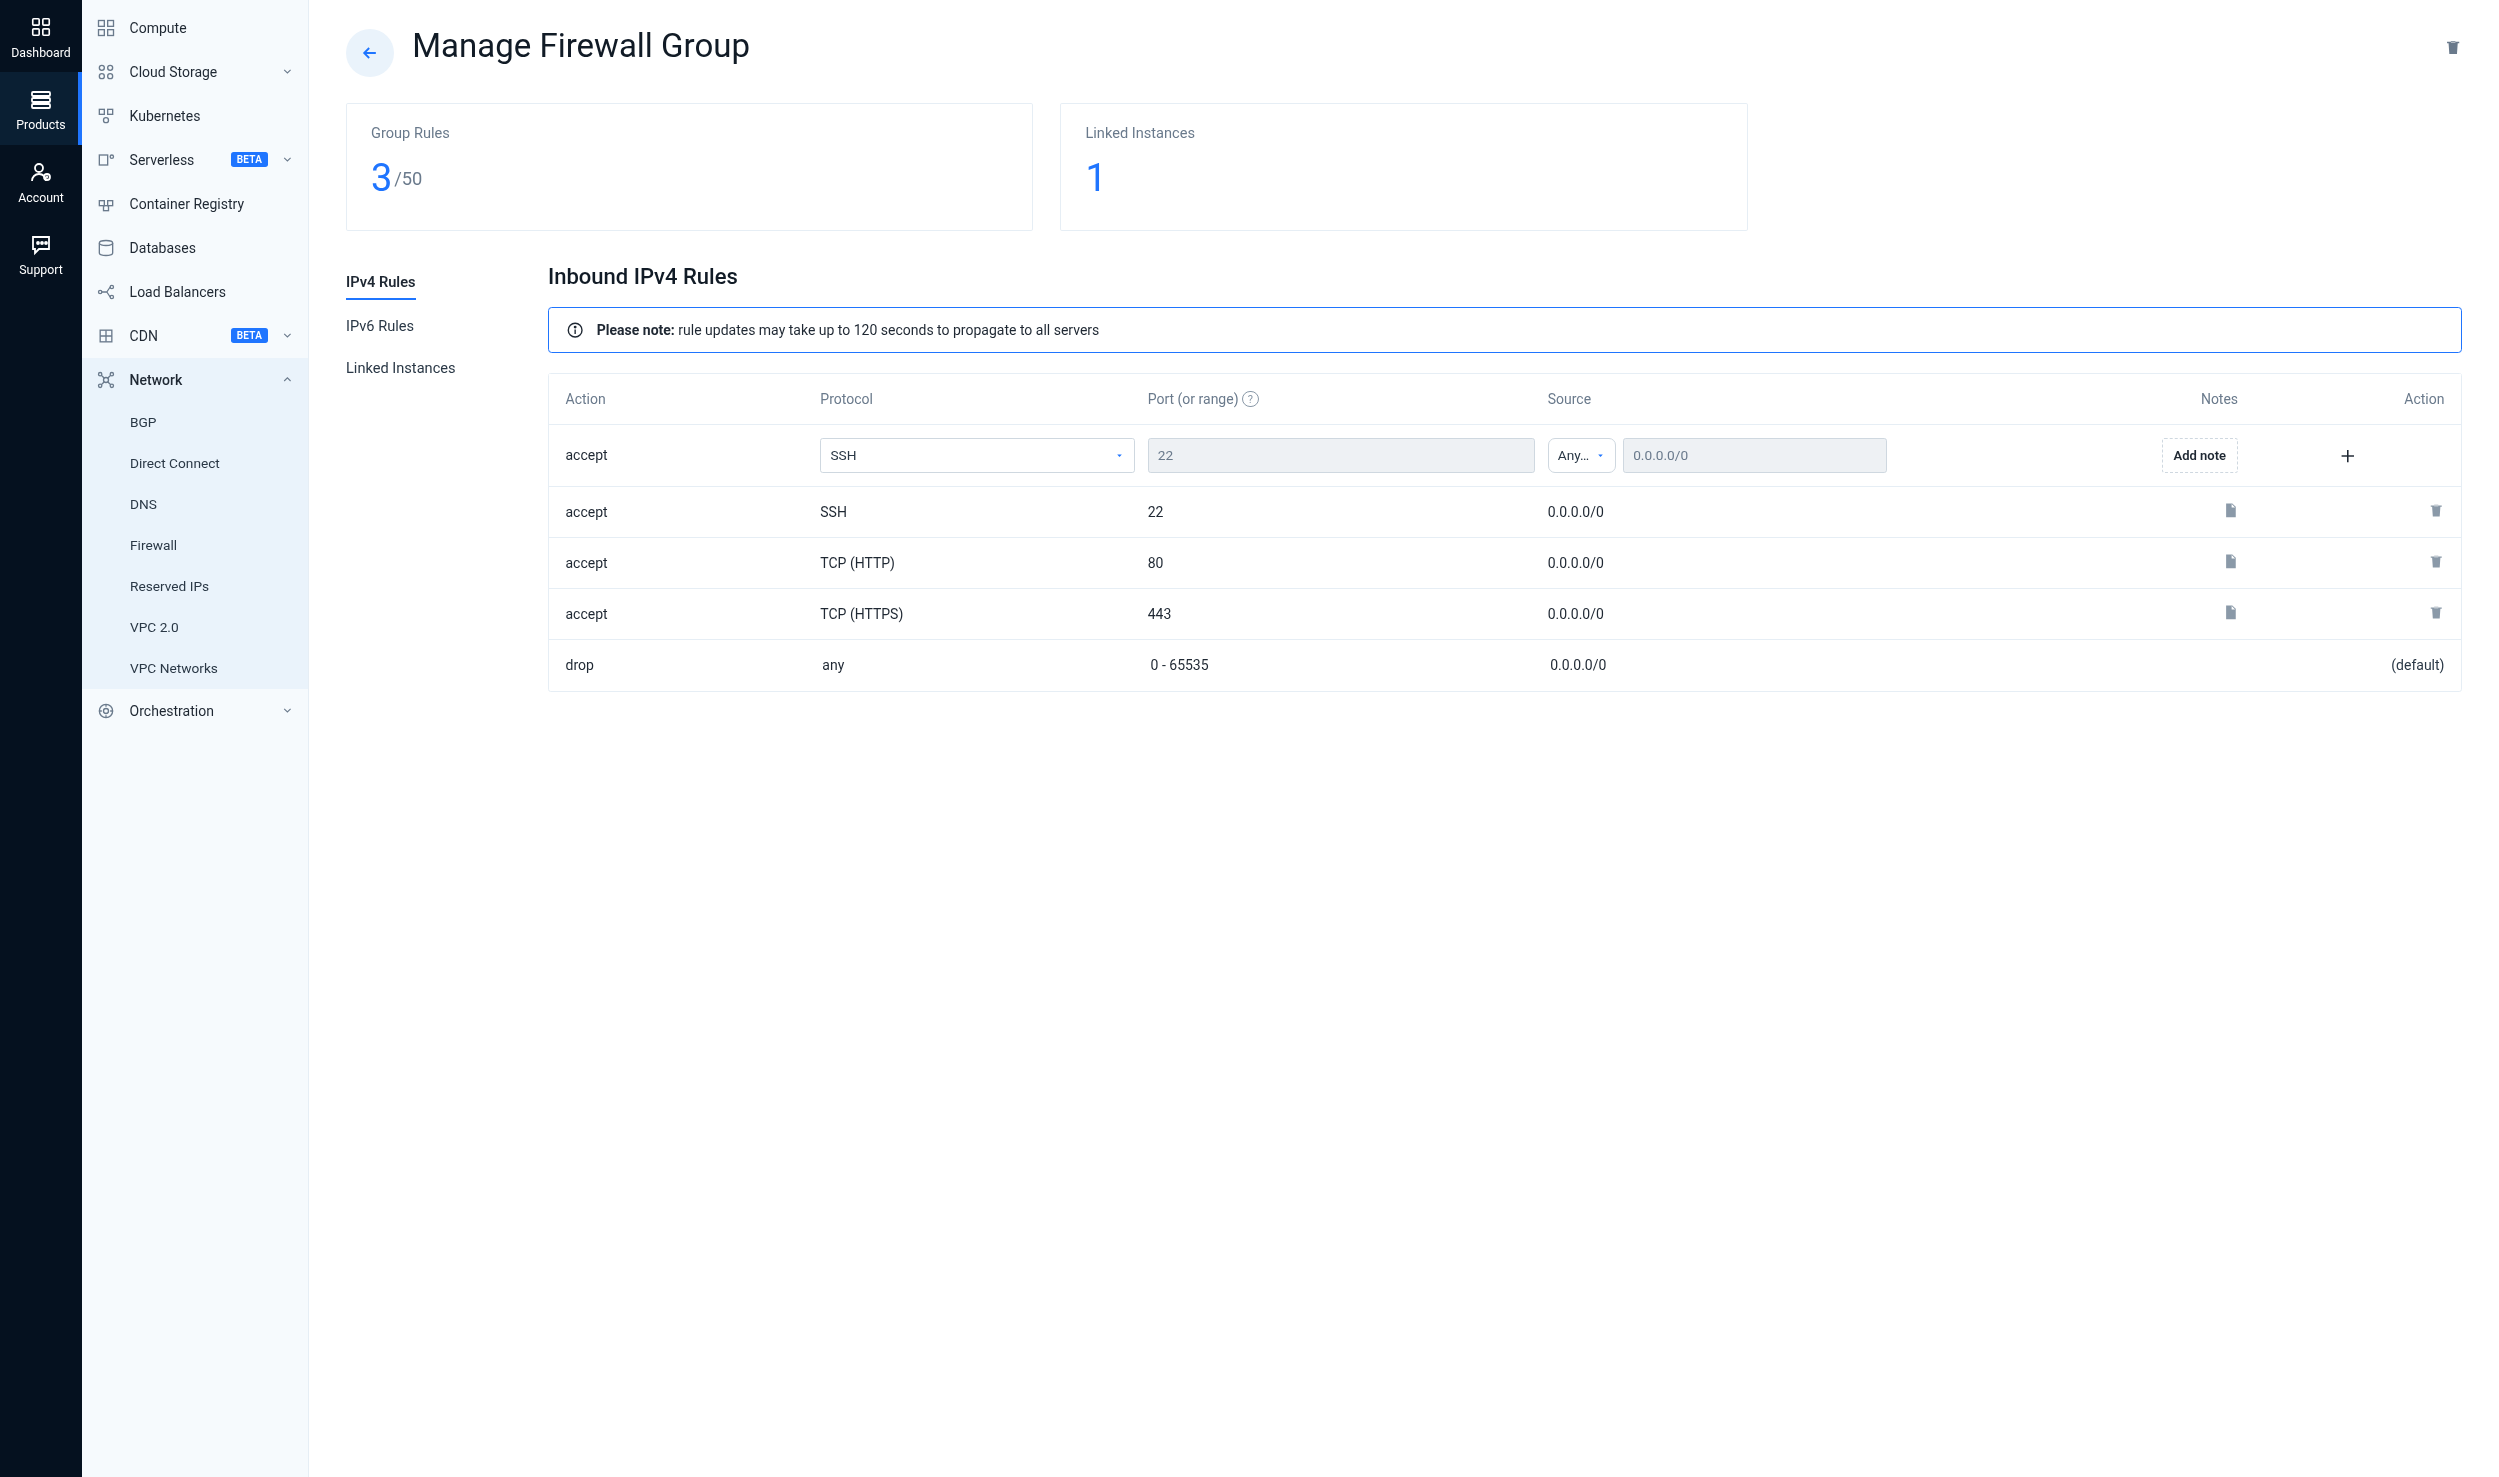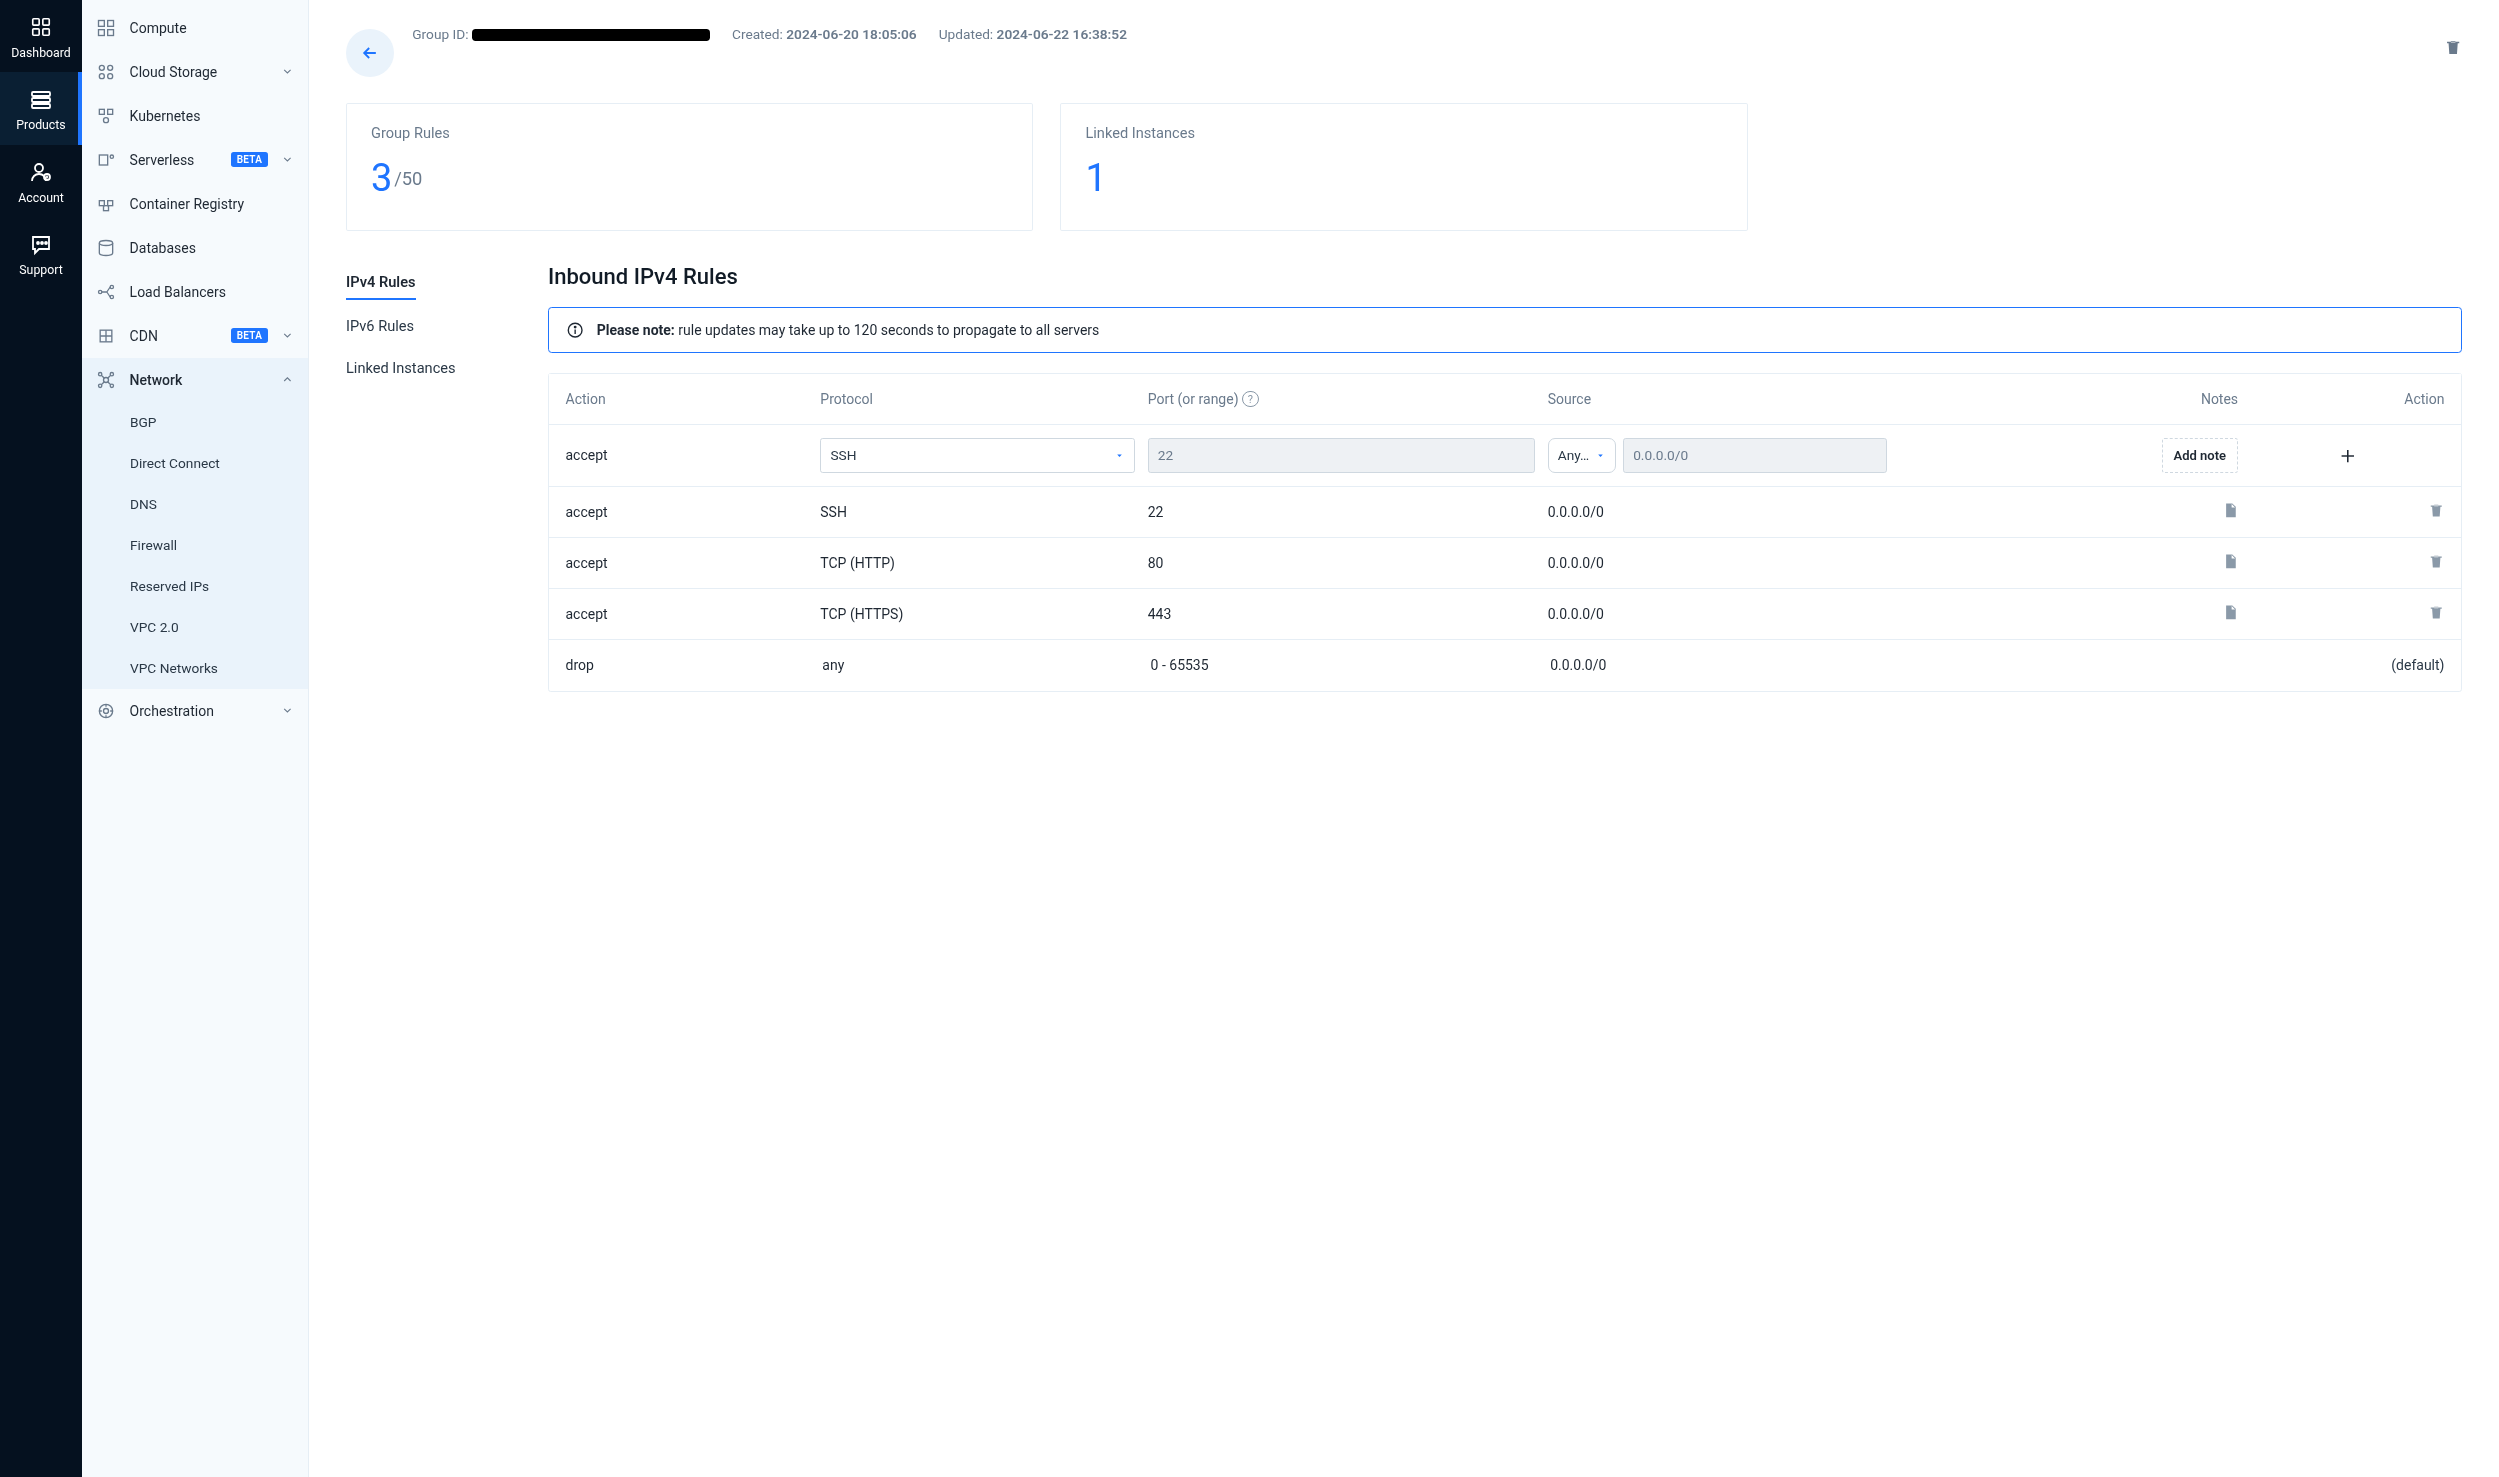--- a/index.html
+++ b/index.html
@@ -497,34 +497,21 @@
 
 <main class="main">
 
   <div class="header-row">
     <div class="back-btn">
       <svg width="20" height="20" viewBox="0 0 24 24" fill="none" stroke="currentColor" stroke-width="2.2">
           <path d="M19 12H5M11 6l-6 6 6 6"></path>
         </svg>
     </div>
     <div class="header-texts">
-      <div class="meta-row">
-        <span>
-          <span>Group ID:</span>
-          <span class="redacted"></span>
-        </span>
-        <span>
-          <span>Created:</span>
-          <span class="meta-val">2024-06-20 18:05:06</span>
-        </span>
-        <span>
-          <span>Updated:</span>
-          <span class="meta-val">2024-06-22 16:38:52</span>
-        </span>
-      </div>
+      <h1 class="page-title">Manage Firewall Group</h1>
     </div>
     <div class="header-trash">
       <svg width="18.3" height="18.3" viewBox="0 0 24 24" fill="currentColor">
           <path d="M6 7h12l-1 14H7L6 7zm3-3h6v2H9V4zM4 7h16v-2H4v2z"></path>
         </svg>
     </div>
   </div>
 
   <div class="cards">
     <div class="card">

